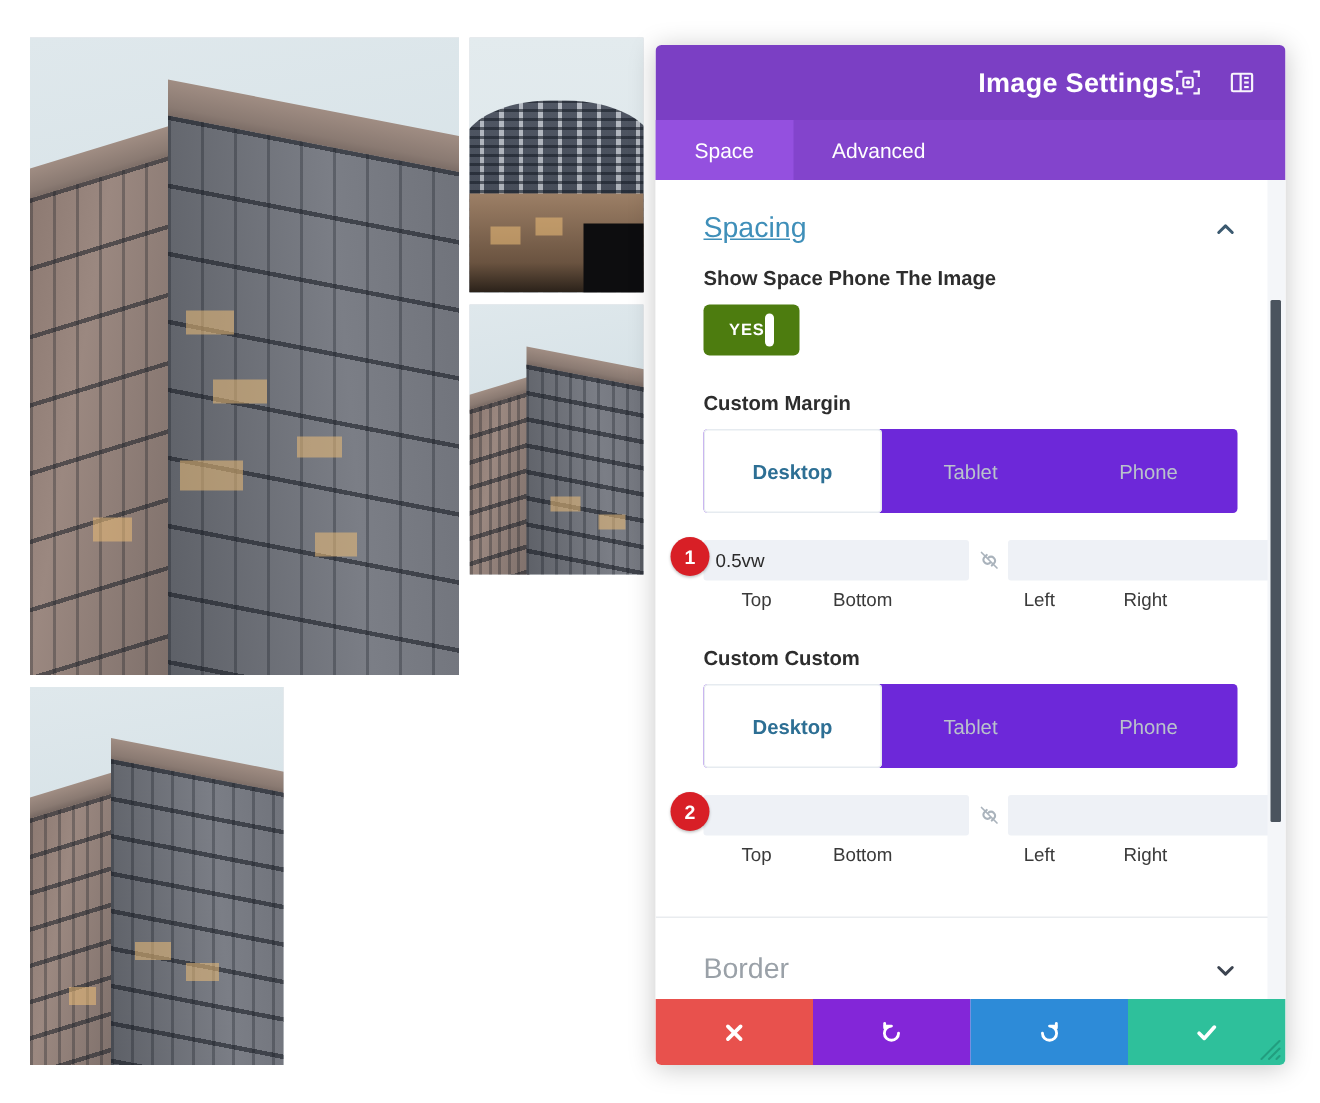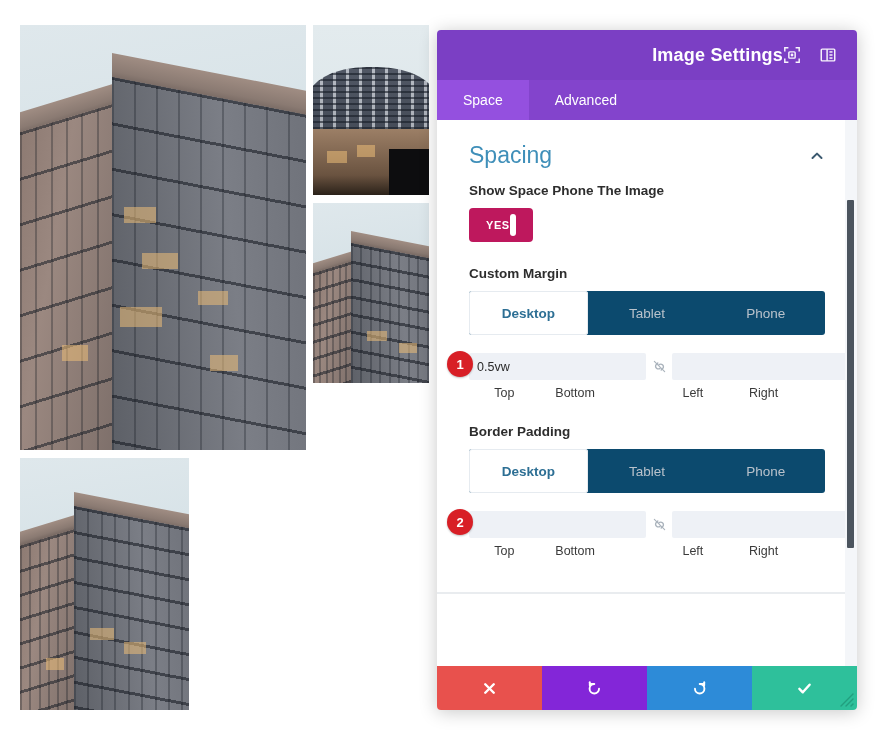--- a/index.html
+++ b/index.html
@@ -119,50 +119,50 @@
     width: 7px; height: 348px;
     background: #4b545e; border-radius: 1px; cursor: pointer;
   }
 
   .section-pad { padding: 0 32px; }
 
   .section-head {
     display: flex; align-items: center; justify-content: space-between;
     padding: 22px 32px 14px 32px;
   }
-  .section-title-open { color: #3f8fb9; font-size: 23px; }
+  .section-title-open { color: #3f8fb9; font-size: 19px; text-decoration: underline; }
   .section-title-closed { color: #9aa1a8; font-size: 19px; }
 
   .chev { width: 16px; height: 16px; display: block; cursor: pointer; }
 
   .field-label {
     font-size: 13.5px; color: #2d2d2d; font-weight: bold;
     margin: 0 0 10px 0;
   }
   .field-label.spaced { margin-top: 24px; }
 
   
   .toggle {
     width: 64px; height: 28px; border-radius: 4px;
-    background: #be185d; display: flex; align-items: center;
+    background: #4d7c0f; display: flex; align-items: center;
     padding: 17px; cursor: pointer; position: relative;
   }
   .toggle-text {
     color: #ffffff; font-size: 11px; font-weight: bold;
     letter-spacing: .6px; width: 32px; text-align: center;
   }
   .toggle-knob {
     width: 28px; height: 22px; background: #ffffff;
     border-radius: 3px;
   }
 
   
   .device-tabs {
-    display: flex; width: 100%; height: 44px;
-    background: #0c4a6e; border-radius: 3px; overflow: hidden;
+    display: flex; width: 100%; height: 56px;
+    background: #6d28d9; border-radius: 3px; overflow: hidden;
   }
   .device-tab {
     flex: 1 1 0; display: flex; align-items: center; justify-content: center;
     font-size: 13.5px; color: #b9c2cb; cursor: pointer;
   }
   .device-tab.active {
     background: #ffffff; color: #2d6f94; font-weight: bold;
     box-shadow: 0 0 0 1px #e6ebf0 inset;
     border-radius: 3px;
   }
@@ -368,21 +368,21 @@
               <div class="caption">Top</div>
               <div class="caption off">Bottom</div>
             </div>
             <div class="cap-divider"></div>
             <div class="cap-half">
               <div class="caption">Left</div>
               <div class="caption off">Right</div>
             </div>
           </div>
 
-          <div class="field-label spaced">Border Padding</div>
+          <div class="field-label spaced">Custom Custom</div>
           <div class="device-tabs">
             <div class="device-tab active">Desktop</div>
             <div class="device-tab">Tablet</div>
             <div class="device-tab">Phone</div>
           </div>
 
           <div class="value-row">
             <div class="badge">2</div>
             <div class="vr-half">
               <input class="vinput" value="" style="">
@@ -409,20 +409,28 @@
               <div class="caption">Left</div>
               <div class="caption off">Right</div>
             </div>
           </div>
 
           <div style="height:34px;"></div>
         </div>
 
         <div class="divider-line"></div>
 
+        <div class="closed-section">
+          <div class="section-title-closed">Border</div>
+          <span>
+            <svg class="chev" viewBox="0 0 16 16" fill="none" stroke="#3c4450" stroke-width="2" stroke-linecap="round" stroke-linejoin="round">
+              <polyline points="3.5,6 8,10.4 12.5,6"></polyline>
+            </svg>
+          </span>
+        </div>
 
         <div class="divider-line"></div>
 
         <div class="closed-section">
           
           
         </div>
 
       </div>
 

